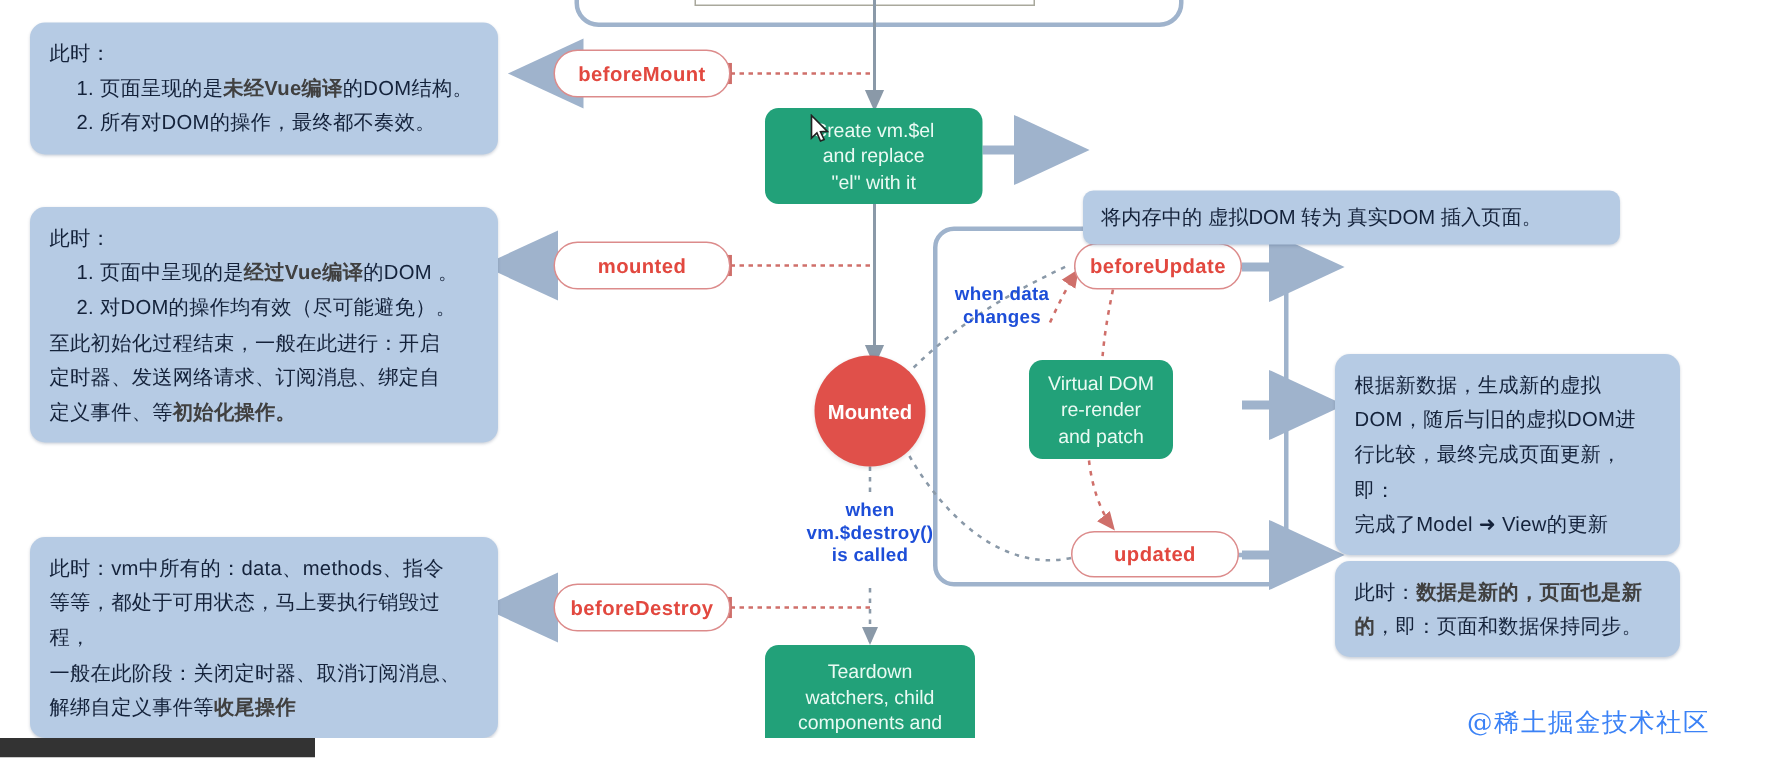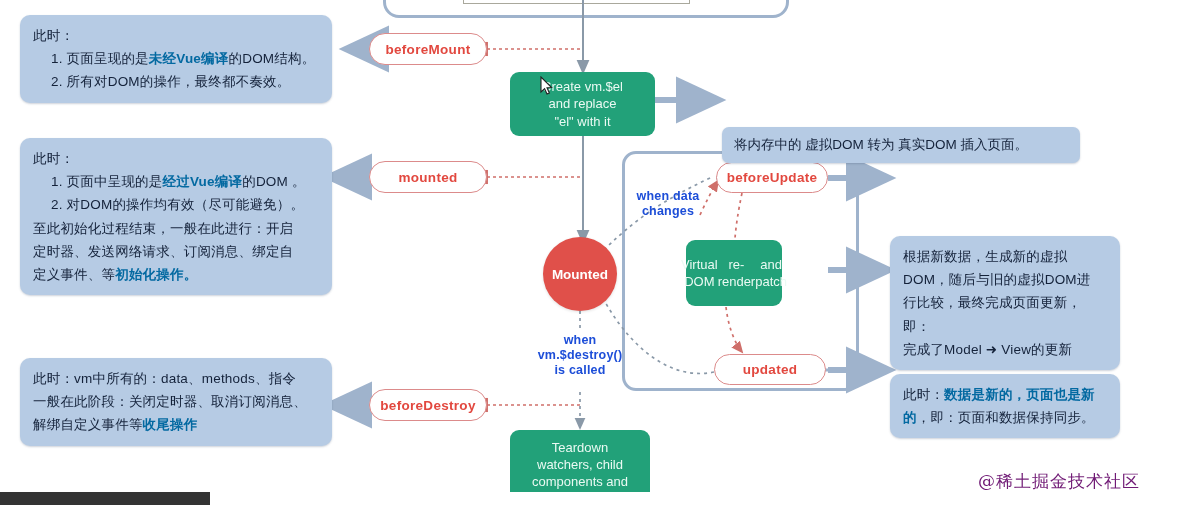--- a/index.html
+++ b/index.html
@@ -17,21 +17,21 @@
     background:#b6cbe4;
     border-radius:10px;
     color:#14223a;
     font-size:13.5px;
     line-height:1.72;
     padding:9px 13px;
     box-sizing:border-box;
     box-shadow:0 1px 2px rgba(60,80,110,.25);
     letter-spacing:.2px;
   }
-  .callout .hl{color:#0369a1;font-weight:bold;}
+  .callout .hl{color:#404040;font-weight:bold;}
   .callout .li{display:block;padding-left:22px;text-indent:-4px;}
   .callout .ln{display:block;}
 
   
   .note{
     position:absolute;background:#b6cbe4;border-radius:7px;
     color:#14223a;font-size:13.5px;line-height:1.6;
     padding:7px 12px;box-sizing:border-box;
     box-shadow:0 1px 2px rgba(60,80,110,.25);
     margin-top:44px;
@@ -90,21 +90,21 @@
     position:absolute;border:3px solid #9fb3cc;border-radius:16px;
     background:transparent;
   }
   .thinbox{position:absolute;border:1px solid #a9a89c;background:transparent;}
 
   
   .svglayer{position:absolute;left:0;top:0;width:1179px;height:505px;pointer-events:none;}
 
   
   .watermark{
-    position:absolute;color:#701a75;font-size:17px;letter-spacing:1px;
+    position:absolute;color:#3b82f6;font-size:17px;letter-spacing:1px;
     font-family:"DejaVu Serif","Liberation Serif",serif;
   }
   
   .hscroll{position:absolute;left:0;bottom:0;height:13px;width:1179px;background:#ffffff;}
   .hscroll .thumb{position:absolute;left:0;top:0;height:13px;width:210px;background:#333333;}
   
   .cursor{position:absolute;width:14px;height:20px;}
 </style>
 </head>
 <body>
@@ -175,37 +175,38 @@
     <span class="ln">此时：</span>
     <span class="li"><span>1. 页面中呈现的是</span><span class="hl">经过Vue编译</span><span>的DOM 。</span></span>
     <span class="li">2. 对DOM的操作均有效（尽可能避免）。</span>
     <span class="ln">至此初始化过程结束，一般在此进行：开启</span>
     <span class="ln">定时器、发送网络请求、订阅消息、绑定自</span>
     <span class="ln"><span>定义事件、等</span><span class="hl">初始化操作。</span></span>
   </div>
 
   <div class="callout" style="left:20px;top:358px;width:312px;">
     <span class="ln">此时：vm中所有的：data、methods、指令</span>
+    <span class="ln">等等，都处于可用状态，马上要执行销毁过程，</span>
     <span class="ln">一般在此阶段：关闭定时器、取消订阅消息、</span>
     <span class="ln"><span>解绑自定义事件等</span><span class="hl">收尾操作</span></span>
   </div>
 
   <div class="hook" style="left:369px;top:33px;width:118px;height:32px;">beforeMount</div>
   <div class="hook" style="left:369px;top:161px;width:118px;height:32px;">mounted</div>
   <div class="hook" style="left:369px;top:389px;width:118px;height:32px;">beforeDestroy</div>
   <div class="hook" style="left:716px;top:162px;width:112px;height:31px;">beforeUpdate</div>
   <div class="hook" style="left:714px;top:354px;width:112px;height:31px;">updated</div>
 
   <div class="green" style="left:510px;top:72px;width:145px;height:64px;flex-direction:column;">
     <span>Create vm.$el</span>
     <span>and replace</span>
     <span>"el" with it</span>
   </div>
 
-  <div class="green" style="left:686px;top:240px;width:96px;height:66px;flex-direction:row;">
+  <div class="green" style="left:686px;top:240px;width:96px;height:66px;flex-direction:column;">
     <span>Virtual DOM</span>
     <span>re-render</span>
     <span>and patch</span>
   </div>
 
   <div class="green" style="left:510px;top:430px;width:140px;height:72px;flex-direction:column;justify-content:flex-start;padding-top:9px;">
     <span>Teardown</span>
     <span>watchers, child</span>
     <span>components and</span>
   </div>

